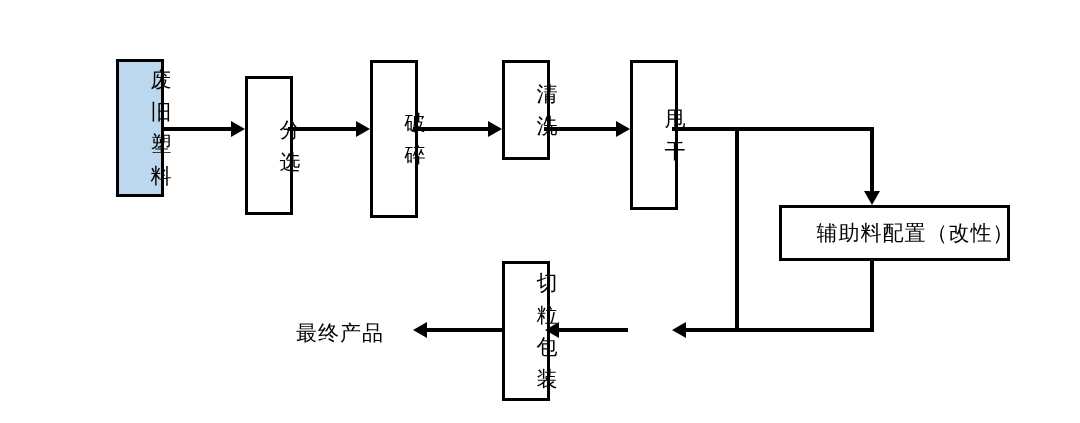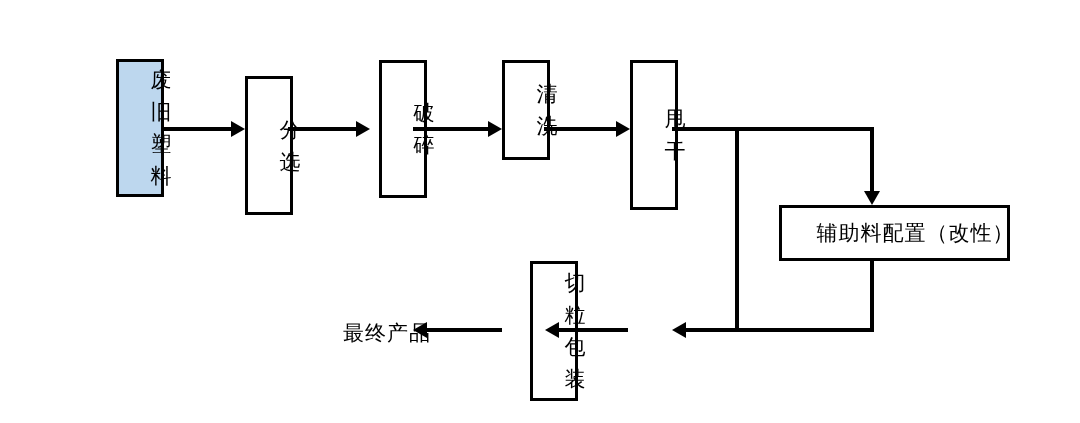--- a/index.html
+++ b/index.html
@@ -37,56 +37,54 @@
   .vline { position: absolute; width: 4px; background: #000; }
   .tri { position: absolute; width: 0; height: 0; }
   .tri-right { border-top: 8px solid transparent; border-bottom: 8px solid transparent; border-left: 14px solid #000; }
   .tri-left  { border-top: 8px solid transparent; border-bottom: 8px solid transparent; border-right: 14px solid #000; }
   .tri-down  { border-left: 8px solid transparent; border-right: 8px solid transparent; border-top: 14px solid #000; }
   
   .plain-label {
     position: absolute;
     font-size: 21px;
     letter-spacing: 1px;
-    text-align: center;
     white-space: nowrap;
-    margin-left: 39px;
   }
 </style>
 </head>
 <body>
 
 <div class="canvas">
 
   <div class="node vnode" style="left: 116px; top: 59px; width: 46px; height: 138px; background: rgb(189, 215, 238);">
     <span class="vtext">废旧塑料</span>
   </div>
 
   <div class="node vnode" style="left:245px; top:60px; width:43px; height:139px;margin-top:16px;">
     <span class="vtext">分选</span>
   </div>
 
-  <div class="node vnode" style="left:370px; top:60px; width:43px; height:138px;margin-left:9px;">
+  <div class="node vnode" style="left:370px; top:60px; width:43px; height:158px;">
     <span class="vtext">破碎</span>
   </div>
 
   <div class="node vnode" style="left:502px; top:60px; width:42px; height:100px;">
     <span class="vtext">清洗</span>
   </div>
 
   <div class="node vnode" style="left:630px; top:60px; width:42px; height:150px;">
     <span class="vtext">甩干</span>
   </div>
 
   <div class="node hnode" style="left:756px; top:205px; width:231px; height:56px;">
     <span>辅助料配置（改性）</span>
   </div>
 
 
-  <div class="node vnode" style="left:502px; top:261px; width:43px; height:140px;margin-left:28px;">
+  <div class="node vnode" style="left:502px; top:261px; width:43px; height:140px;">
     <span class="vtext">切粒包装</span>
   </div>
 
   <div class="plain-label" style="left:296px; top:319px; width:104px;">最终产品</div>
 
   <div class="hline" style="left:162px; top:127px; width:71px;"></div>
   <div class="tri tri-right" style="left:231px; top:121px;"></div>
 
   <div class="hline" style="left:288px; top:127px; width:70px;"></div>
   <div class="tri tri-right" style="left:356px; top:121px;"></div>

